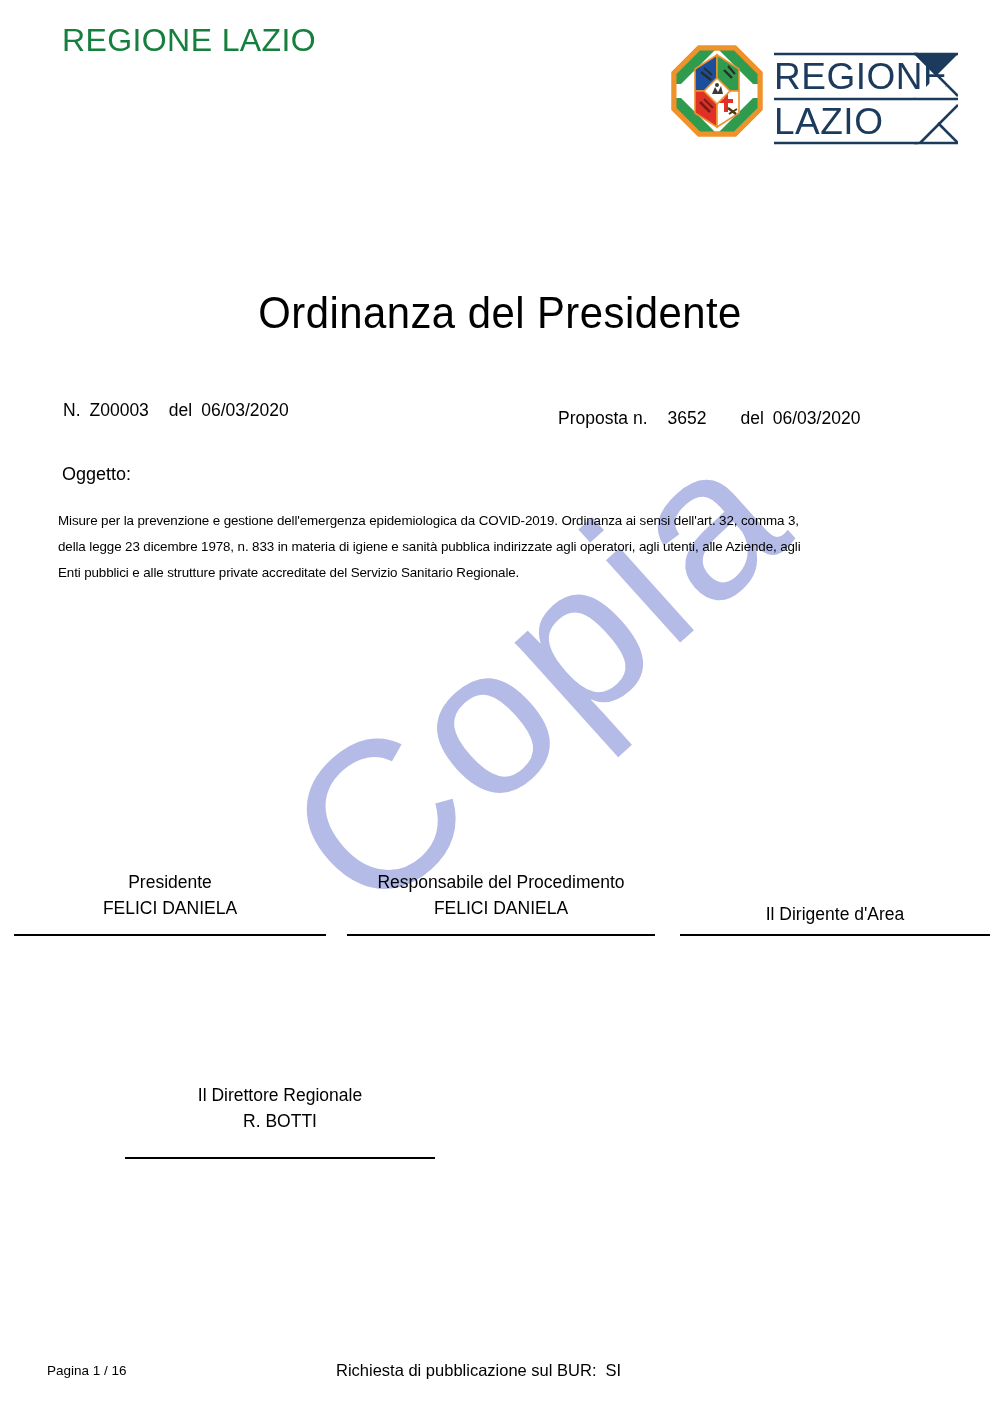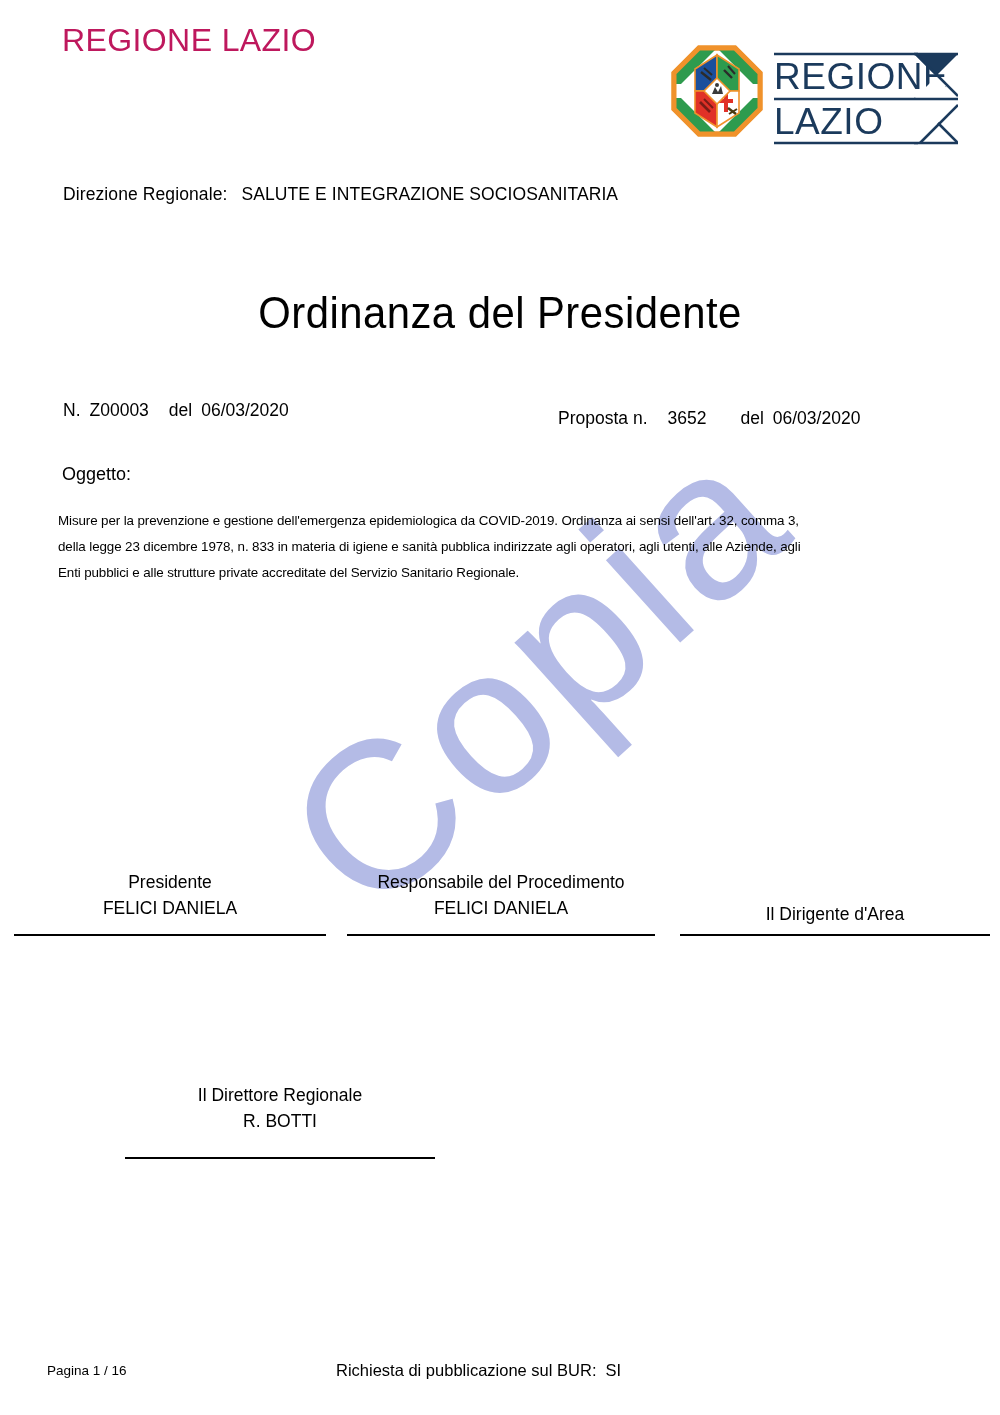--- a/index.html
+++ b/index.html
@@ -44,21 +44,21 @@
   .layer { position: relative; z-index: 3; }
 
   
   #masthead {
     position: absolute;
     left: 62px;
     top: 22px;
     font-size: 32px;
     font-weight: 400;
     letter-spacing: 0.4px;
-    color: #be185d;
+    color: #15803d;
     white-space: nowrap;
   }
 
   #logo {
     position: absolute;
     left: 668px;
     top: 44px;
     width: 290px;
     height: 104px;
   }
@@ -249,23 +249,20 @@
         <path d="M252 99 L290 61" stroke="#1b3a5c" stroke-width="2.5" fill="none"></path>
         <path d="M252 99 L290 99" stroke="#1b3a5c" stroke-width="0" fill="none"></path>
         <path d="M270 79 L290 99" stroke="#1b3a5c" stroke-width="2.5" fill="none"></path>
         <path d="M246 10 L290 10" stroke="#1b3a5c" stroke-width="2.5" fill="none"></path>
         <path d="M246 55 L290 55" stroke="#1b3a5c" stroke-width="2.5" fill="none"></path>
         <path d="M246 99 L290 99" stroke="#1b3a5c" stroke-width="2.5" fill="none"></path>
       </g>
     </svg>
   </div>
 
-  <div id="direzione" class="layer">
-    <span class="lbl">Direzione Regionale:</span><span class="val">SALUTE E INTEGRAZIONE SOCIOSANITARIA</span>
-  </div>
 
   <div id="doc-title" class="layer">Ordinanza del Presidente</div>
 
   <div id="numrow" class="layer">
     <div class="left">
       <span>N.</span><span class="sp-sm"></span><span>Z00003</span><span class="sp-md"></span><span>del</span><span class="sp-sm"></span><span>06/03/2020</span>
     </div>
     <div class="right">
       <span>Proposta n.</span><span class="sp-md"></span><span>3652</span><span class="sp-lg"></span><span>del</span><span class="sp-sm"></span><span>06/03/2020</span>
     </div>

